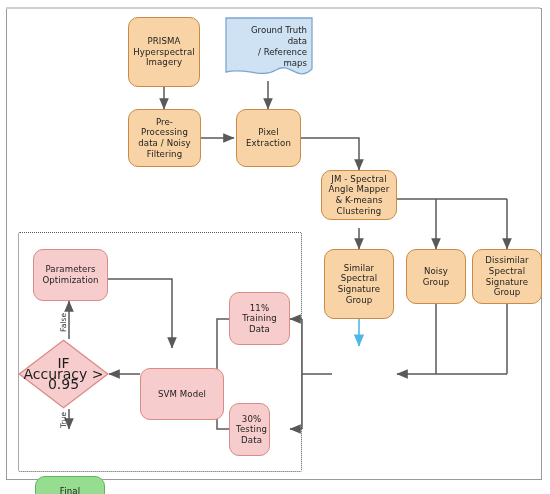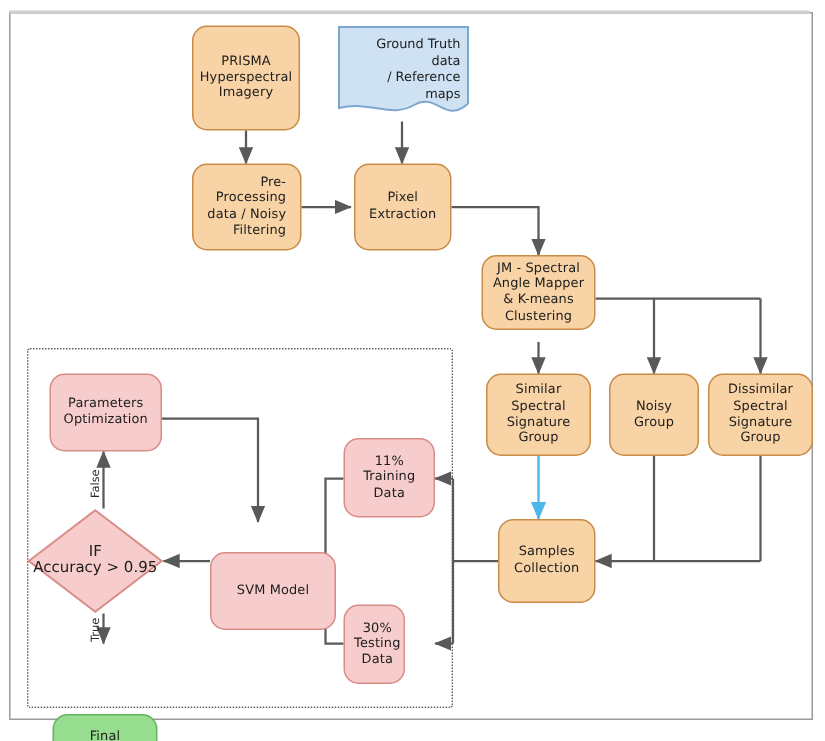--- a/index.html
+++ b/index.html
@@ -8,21 +8,21 @@
   #frame{position:absolute;left:6px;top:8px;width:536px;height:472px;border:1px solid #9a9a9a;background:#ffffff;box-sizing:border-box;}
   #frame:before{content:"";position:absolute;left:-1px;top:-2px;width:100%;height:2px;background:#cfcfcf;}
   .node{position:absolute;box-sizing:border-box;display:flex;align-items:center;justify-content:center;text-align:center;border-radius:10px;border:1.2px solid #c98b45;background:#f8d3a6;color:#1d1d1d;font-size:8.6px;line-height:10.6px;letter-spacing:.1px;padding:2px;}
   .node.pink{background:#f6cdcc;border-color:#d98b86;}
   .node.green{background:#97dd8f;border-color:#61b55b;margin-top:47px;}
   .doc{position:absolute;box-sizing:border-box;color:#1d1d1d;font-size:8.6px;line-height:11px;text-align:right;}
   .doc .docbody{position:absolute;inset:0;}
   .doc .txt{position:absolute;left:7px;top:8px;right:6px;}
   .diamond{position:absolute;}
   .diamond .dshape{position:absolute;inset:0;}
-  .diamond .dtxt{position:absolute;left:0;right:0;top:50%;transform:translateY(-50%);text-align:center;font-size:10px;line-height:10.6px;color:#1d1d1d;}
+  .diamond .dtxt{position:absolute;left:0;right:0;top:50%;transform:translateY(-50%);text-align:center;font-size:14px;line-height:10.6px;color:#1d1d1d;}
   .dashbox{position:absolute;box-sizing:border-box;border:1.4px dotted #555;border-radius:2px;}
   svg.wires{position:absolute;left:0;top:0;width:550px;height:494px;overflow:visible;pointer-events:none;}
   .elabel{position:absolute;font-size:7.6px;color:#2a2a2a;}
   .rot{transform:rotate(-90deg);transform-origin:left top;white-space:nowrap;}
 </style>
 </head>
 <body>
 
 <div id="stage">
   <div id="frame">
@@ -91,61 +91,57 @@
 
     <div class="doc" style="left:218px; top:8px; width:88px; height:64px;">
       <svg class="docbody" viewBox="0 0 88 64" preserveAspectRatio="none">
         <path d="M1,1 L87,1 L87,52 C72,66 66,44 51,53 C36,62 22,50 1,55 Z" fill="#cfe2f3" stroke="#7da7d0" stroke-width="1.3"></path>
       </svg>
       <span class="txt" style="white-space:pre-line;">Ground Truth data
 / Reference maps</span>
     </div>
 
     <div class="node" style="left:121px; top:100px; width:73px; height:58px;">
-      <span style="white-space:pre-line;text-align:right;">Pre-
+      <span style="white-space:pre-line;">Pre-
 Processing
 data / Noisy
 Filtering</span>
     </div>
 
     <div class="node" style="left:229px; top:100px; width:65px; height:58px;">
       <span style="white-space:pre-line;">Pixel
 Extraction</span>
     </div>
 
     <div class="node" style="left:314px; top:161px; width:76px; height:50px;">
       <span style="white-space:pre-line;">JM - Spectral
 Angle Mapper
 &amp; K-means
 Clustering</span>
     </div>
 
-    <div class="node" style="left:317px; top:240px; width:70px; height:55px;">
+    <div class="node" style="left:317px; top:240px; width:70px; height:70px;">
       <span style="white-space:pre-line;">Similar
 Spectral
 Signature
 Group</span>
     </div>
 
     <div class="node" style="left:399px; top:240px; width:60px; height:55px;">
       <span style="white-space:pre-line;">Noisy
 Group</span>
     </div>
 
     <div class="node" style="left:465px; top:240px; width:70px; height:55px;">
       <span style="white-space:pre-line;">Dissimilar
 Spectral
 Signature
 Group</span>
     </div>
 
-    <div class="node" style="left:325px; top:337px; width:65px; height:56px;">
-      <span style="white-space:pre-line;">Samples
-Collection</span>
-    </div>
 
     <div class="node pink" style="left:26px; top:240px; width:75px; height:52px;">
       <span style="white-space:pre-line;">Parameters
 Optimization</span>
     </div>
 
     <div class="node pink" style="left:222px; top:283px; width:61px; height:53px;">
       <span style="white-space:pre-line;">11%
 Training
 Data</span>

